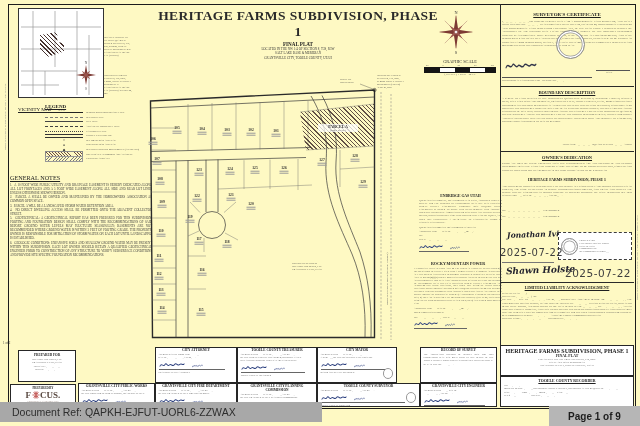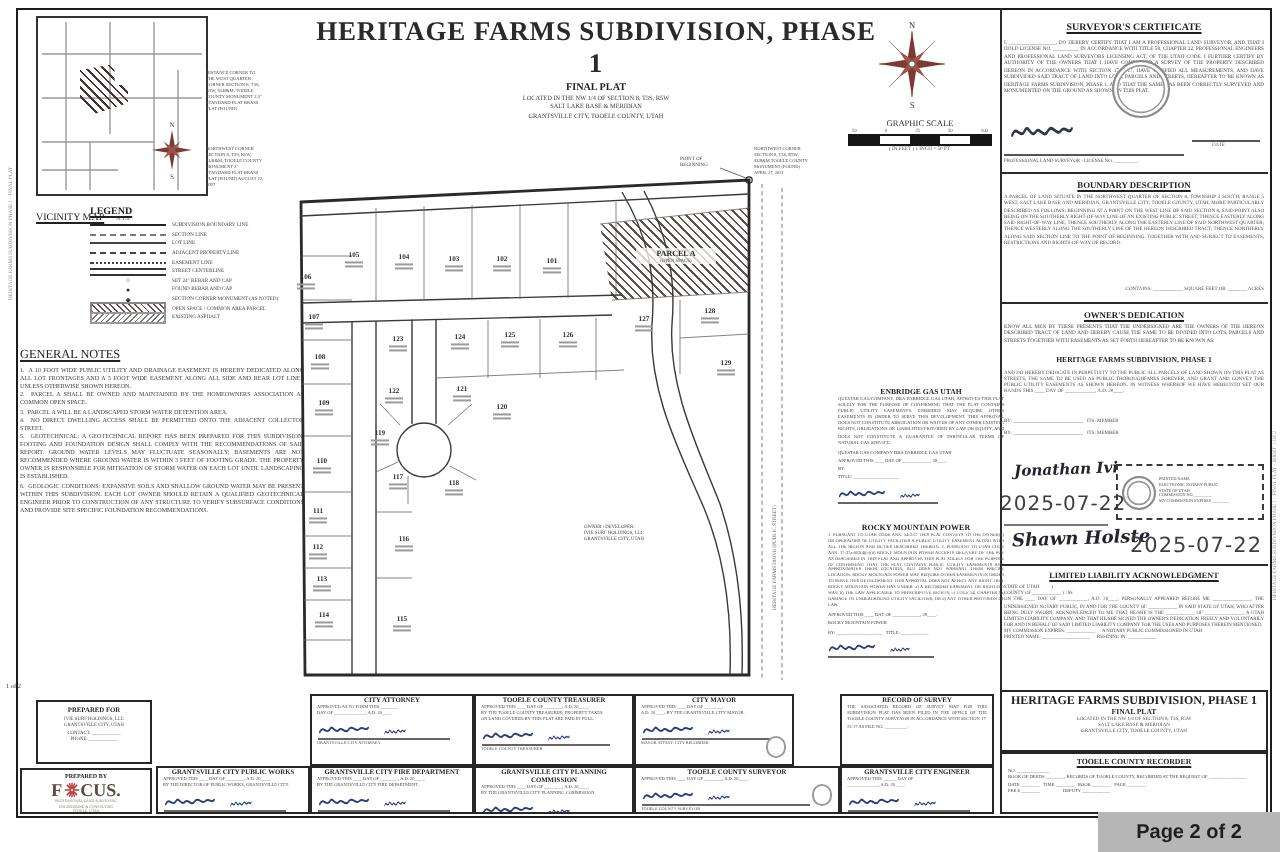--- a/index.html
+++ b/index.html
@@ -1,16 +1,16 @@
 <!DOCTYPE html>
 <html><head>
 <meta charset="utf-8">
 <style>
   html,body{margin:0;padding:0;background:#cfcfcf;font-family:"Liberation Serif",serif;-webkit-text-size-adjust:none;}
-  #stage{position:relative;width:640px;height:426px;background:#ffffff;overflow:hidden;color:#222;}
+  #stage{position:relative;width:640px;height:426px;background:#fef9c3;overflow:hidden;color:#222;}
   .abs{position:absolute;}
   .ctr{text-align:center;}
   .jus{text-align:justify;}
   .b{font-weight:700;}
   #border{position:absolute;left:8px;top:4px;width:626px;height:403px;border:1.2px solid #1c1c1c;}
   .rule{position:absolute;background:#2b2b2b;height:0.8px;}
   .vrule{position:absolute;background:#2b2b2b;width:0.9px;}
   
   .f2{font-size:2.3px;line-height:1.3;color:#4a4a4a;}
   .f3{font-size:3.2px;line-height:1.32;color:#3a3a3a;}
@@ -665,15 +665,16 @@
             <path d="M2,9 C6,2 10,12 14,6 C17,2 20,11 24,7 C28,3 31,12 36,6 C40,2 44,10 48,6 C52,3 55,9 58,5" fill="none" stroke="#2b3f7e" stroke-width="1.8" stroke-linecap="round"></path>
           </svg>
           <svg width="11" height="6" viewBox="0 0 60 14" preserveAspectRatio="none">
             <path d="M2,9 C6,2 10,12 14,6 C17,2 20,11 24,7 C28,3 31,12 36,6 C40,2 44,10 48,6 C52,3 55,9 58,5" fill="none" stroke="#2b3f7e" stroke-width="1.8" stroke-linecap="round"></path>
           </svg>
         </div>
         <div class="abox-sub">GRANTSVILLE CITY ENGINEER</div>
       </div>
     </div>
 
-<div id="page-badge">Page 2 of 2</div>
+<div id="doc-ref">Document Ref: QAPKH-EJFUT-UORL6-ZZWAX</div>
+<div id="page-badge">Page 1 of 9</div>
 
 </div>
 
 </body></html>

